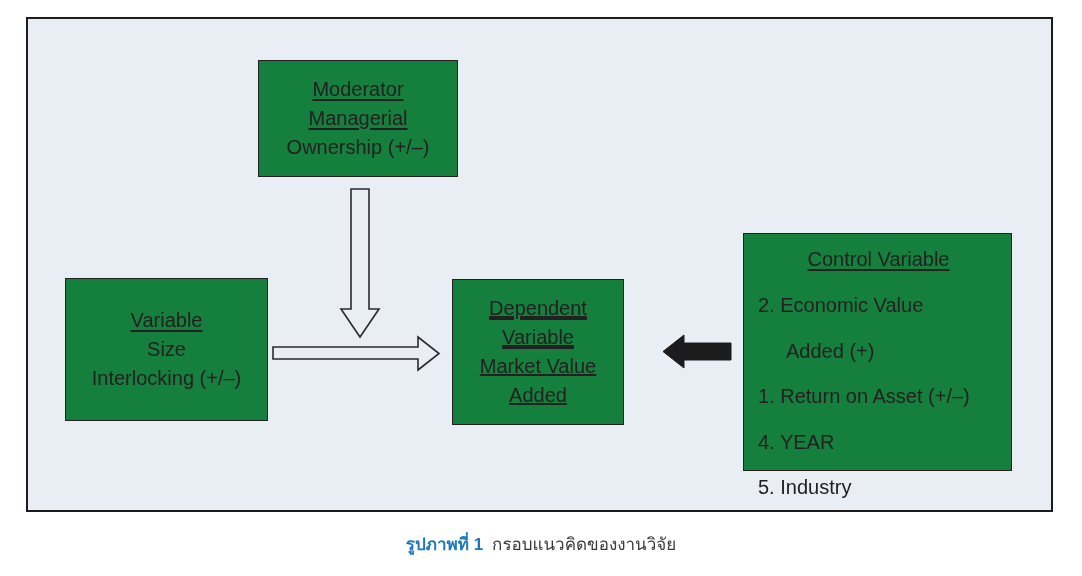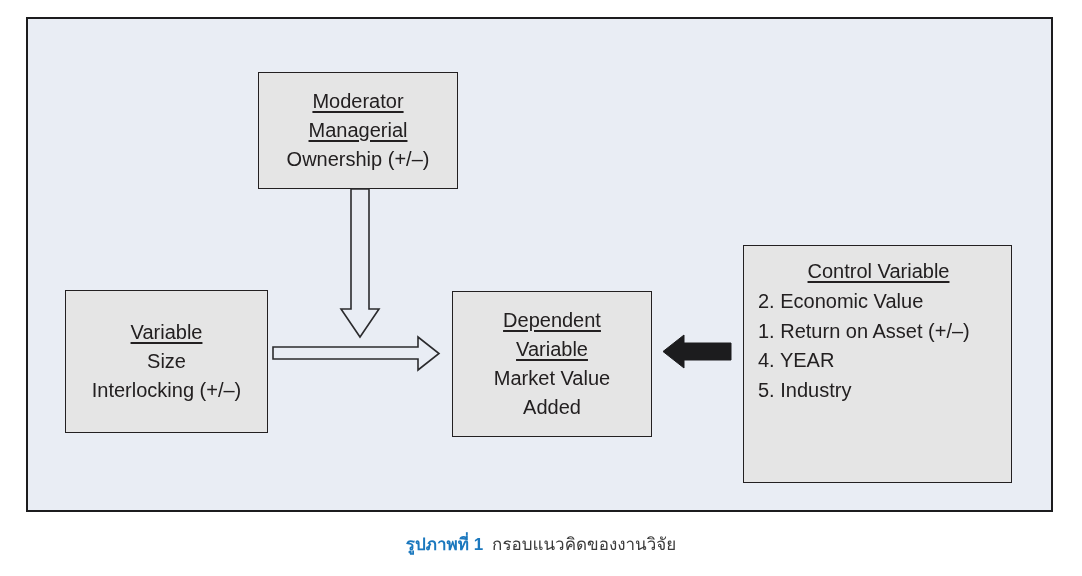--- a/index.html
+++ b/index.html
@@ -21,47 +21,47 @@
     top: 17px;
     width: 1027px;
     height: 495px;
     box-sizing: border-box;
     background: #e9edf4;
     border: 2px solid #1c1c1e;
   }
   .box {
     position: absolute;
     box-sizing: border-box;
-    background: #e5e5e5;
+    background: #15803d;
     border: 1.5px solid #232021;
     color: #232021;
     font-size: 20px;
     line-height: 29px;
     display: flex;
     flex-direction: column;
     justify-content: center;
     align-items: center;
     text-align: center;
-    margin-top: 12px;
   }
   .u {
     text-decoration: underline;
     text-underline-offset: 3px;
     text-decoration-thickness: 1.5px;
   }
   .box-moderator   { left: 258px; top: 60px;  width: 200px; height: 117px; }
   .box-independent { left: 65px;  top: 278px; width: 203px; height: 143px; }
-  .box-dependent   { left: 452px; top: 279px; width: 200px; height: 146px; }
+  .box-dependent   { left: 452px; top: 279px; width: 172px; height: 146px; text-decoration: underline; }
   .box-control {
     left: 743px; top: 233px; width: 269px; height: 238px;
     justify-content: flex-start;
     align-items: stretch;
     text-align: left;
     padding: 10px 12px 0 14px;
     line-height: 29.5px;
+    gap: 16px;
   }
   .control-title {
     text-align: center;
     line-height: 31px;
   }
   .ctl-indent { padding-left: 28px; }
   .arrow-svg { position: absolute; display: block; }
   .arrow-down  { left: 338px; top: 188px; }
   .arrow-right { left: 272px; top: 335px; }
   .arrow-left  { left: 661px; top: 333px; }
@@ -104,20 +104,21 @@
   <div class="box box-dependent">
     <div class="u">Dependent</div>
     <div class="u">Variable</div>
     <div>Market Value</div>
     <div>Added</div>
   </div>
 
   <div class="box box-control">
     <div class="u control-title">Control Variable</div>
     <div class="ctl-line">2. Economic Value</div>
+    <div class="ctl-line ctl-indent">Added (+)</div>
     <div class="ctl-line">1. Return on Asset (+/–)</div>
     <div class="ctl-line">4. YEAR</div>
     <div class="ctl-line">5. Industry</div>
   </div>
 
   <svg class="arrow-svg arrow-down" width="44" height="152" viewBox="0 0 44 152">
     <polygon points="13,1 31,1 31,121 41,121 22,149 3,121 13,121" fill="#e9edf4" stroke="#2b2b2d" stroke-width="1.6" stroke-linejoin="miter"></polygon>
   </svg>
 
   <svg class="arrow-svg arrow-right" width="170" height="38" viewBox="0 0 170 38">

